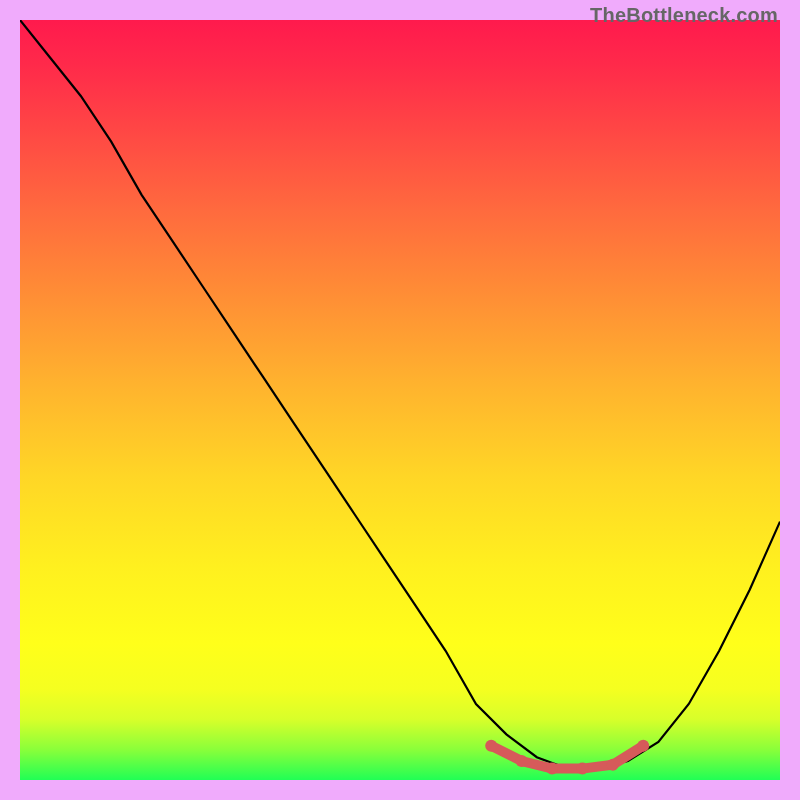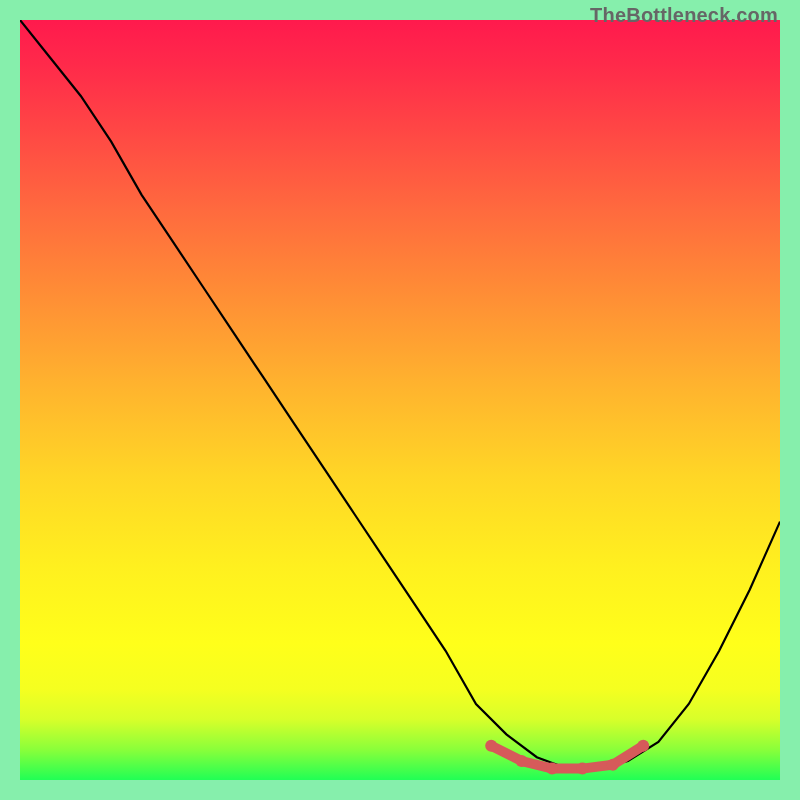--- a/index.html
+++ b/index.html
@@ -1,21 +1,21 @@
 <!DOCTYPE html>
 <html><head>
 <meta charset="utf-8">
 <style>
   * { margin: 0; padding: 0; box-sizing: border-box; }
   html, body { width: 800px; height: 800px; overflow: hidden; background: #000; }
   .frame {
     position: relative;
     width: 800px;
     height: 800px;
-    background: #86efac;
+    background: #f0abfc;
   }
   .plot-area {
     position: absolute;
     left: 20px;
     top: 20px;
     width: 760px;
     height: 760px;
     overflow: hidden;
   }
   .gradient-bg {

